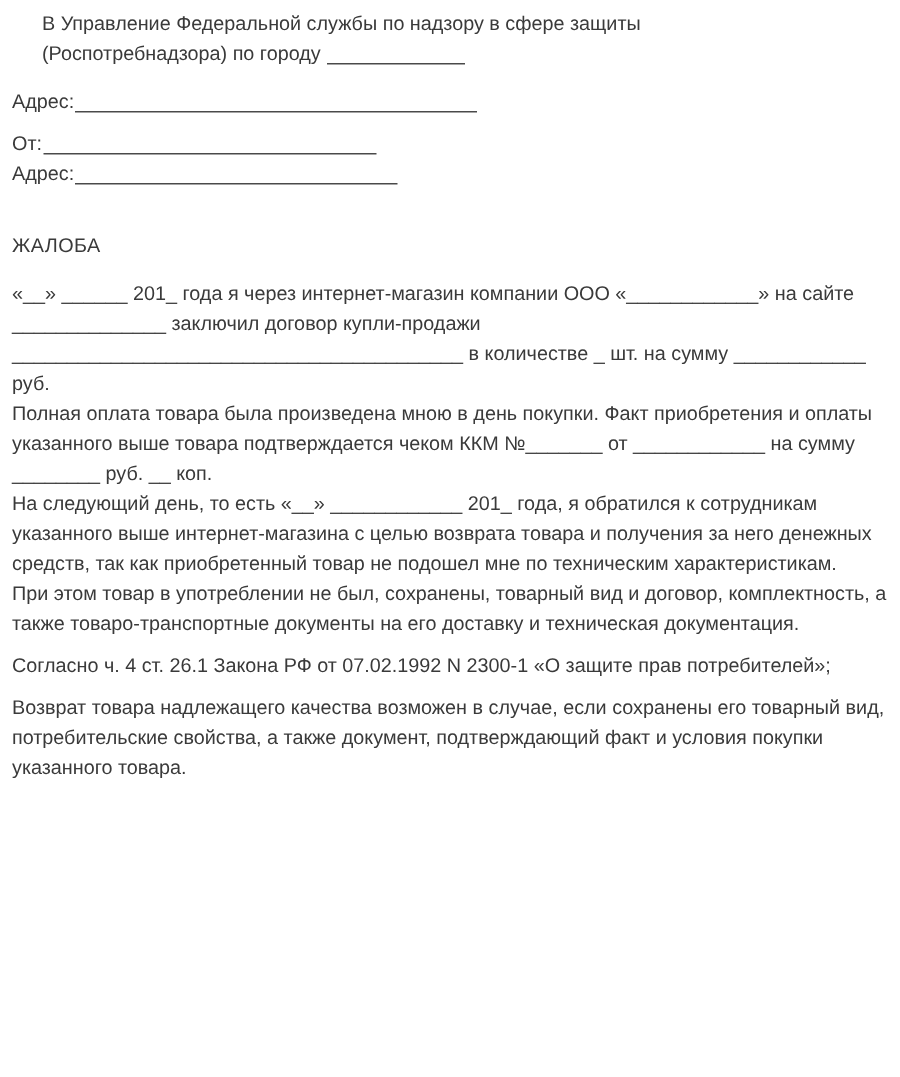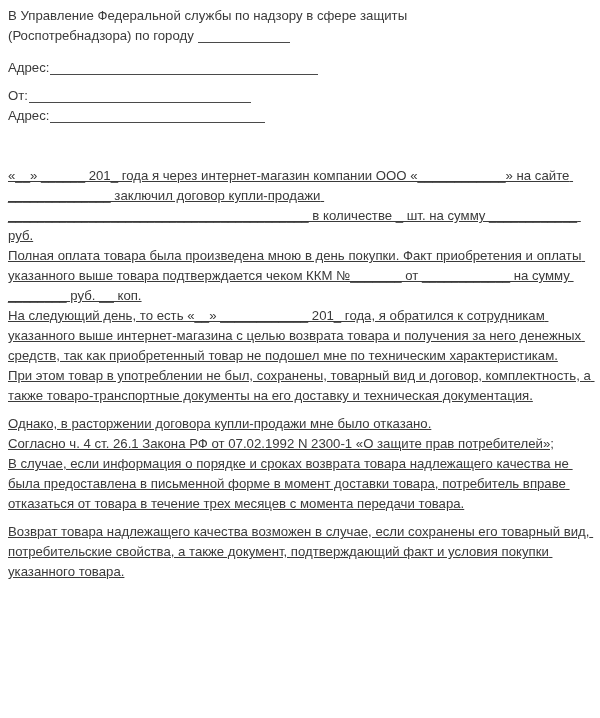--- a/index.html
+++ b/index.html
@@ -23,40 +23,39 @@
     box-sizing: border-box;
     padding: 6px 4px 0 8px;
     position: relative;
   }
   .line {
     line-height: 20px;
     white-space: pre-wrap;
     word-break: normal;
   }
   
-  .addressee .line { line-height: 20px; }
+  .addressee .line { line-height: 20px; margin-left: 20px; }
 
   .field-row {
     line-height: 20px;
     display: block;
     white-space: pre;
   }
   .gap-sm { height: 8px; }
   .gap-md { height: 12px; }
   .gap-lg { height: 16px; }
 
   .title {
     line-height: 20px;
     letter-spacing: 0.3px;
   }
 
   .para {
     line-height: 20px;
     white-space: pre-wrap;
-    text-decoration: underline;
   }
 
   
   .rule {
     display: inline-block;
     border-bottom: 1px solid #4a4a4a;
     vertical-align: -3px;
     height: 11px;
     margin: 0 1px;
   }
@@ -81,31 +80,30 @@
 
   <div class="gap-sm"></div>
 
   <div class="field-row"><span>От:</span><span class="rule rule-w-from"></span></div>
 
   <div class="field-row"><span>Адрес:</span><span class="rule rule-w-addr2"></span></div>
 
   <div class="gap-lg"></div>
   <div class="gap-md"></div>
 
+  <div class="title">ЖАЛОБА</div>
 
   <div class="gap-md"></div>
 
   <div class="para">«__» ______ 201_ года я через интернет-магазин компании ООО «____________» на сайте ______________ заключил договор купли-продажи _________________________________________ в количестве _ шт. на сумму ____________ руб.</div>
   <div class="para">Полная оплата товара была произведена мною в день покупки. Факт приобретения и оплаты указанного выше товара подтверждается чеком ККМ №_______ от ____________ на сумму ________ руб. __ коп.</div>
   <div class="para">На следующий день, то есть «__» ____________ 201_ года, я обратился к сотрудникам указанного выше интернет-магазина с целью возврата товара и получения за него денежных средств, так как приобретенный товар не подошел мне по техническим характеристикам.</div>
   <div class="para">При этом товар в употреблении не был, сохранены, товарный вид и договор, комплектность, а также товаро-транспортные документы на его доставку и техническая документация.</div>
 
   <div class="gap-sm"></div>
 
-  <div class="para">Однако, в расторжении договора купли-продажи мне было отказано.</div>
   <div class="para">Согласно ч. 4 ст. 26.1 Закона РФ от 07.02.1992 N 2300-1 «О защите прав потребителей»;</div>
-  <div class="para">В случае, если информация о порядке и сроках возврата товара надлежащего качества не была предоставлена в письменной форме в момент доставки товара, потребитель вправе отказаться от товара в течение трех месяцев с момента передачи товара.</div>
 
   <div class="gap-sm"></div>
 
   <div class="para">Возврат товара надлежащего качества возможен в случае, если сохранены его товарный вид, потребительские свойства, а также документ, подтверждающий факт и условия покупки указанного товара.</div>
 
 </div>
 
 </body></html>

